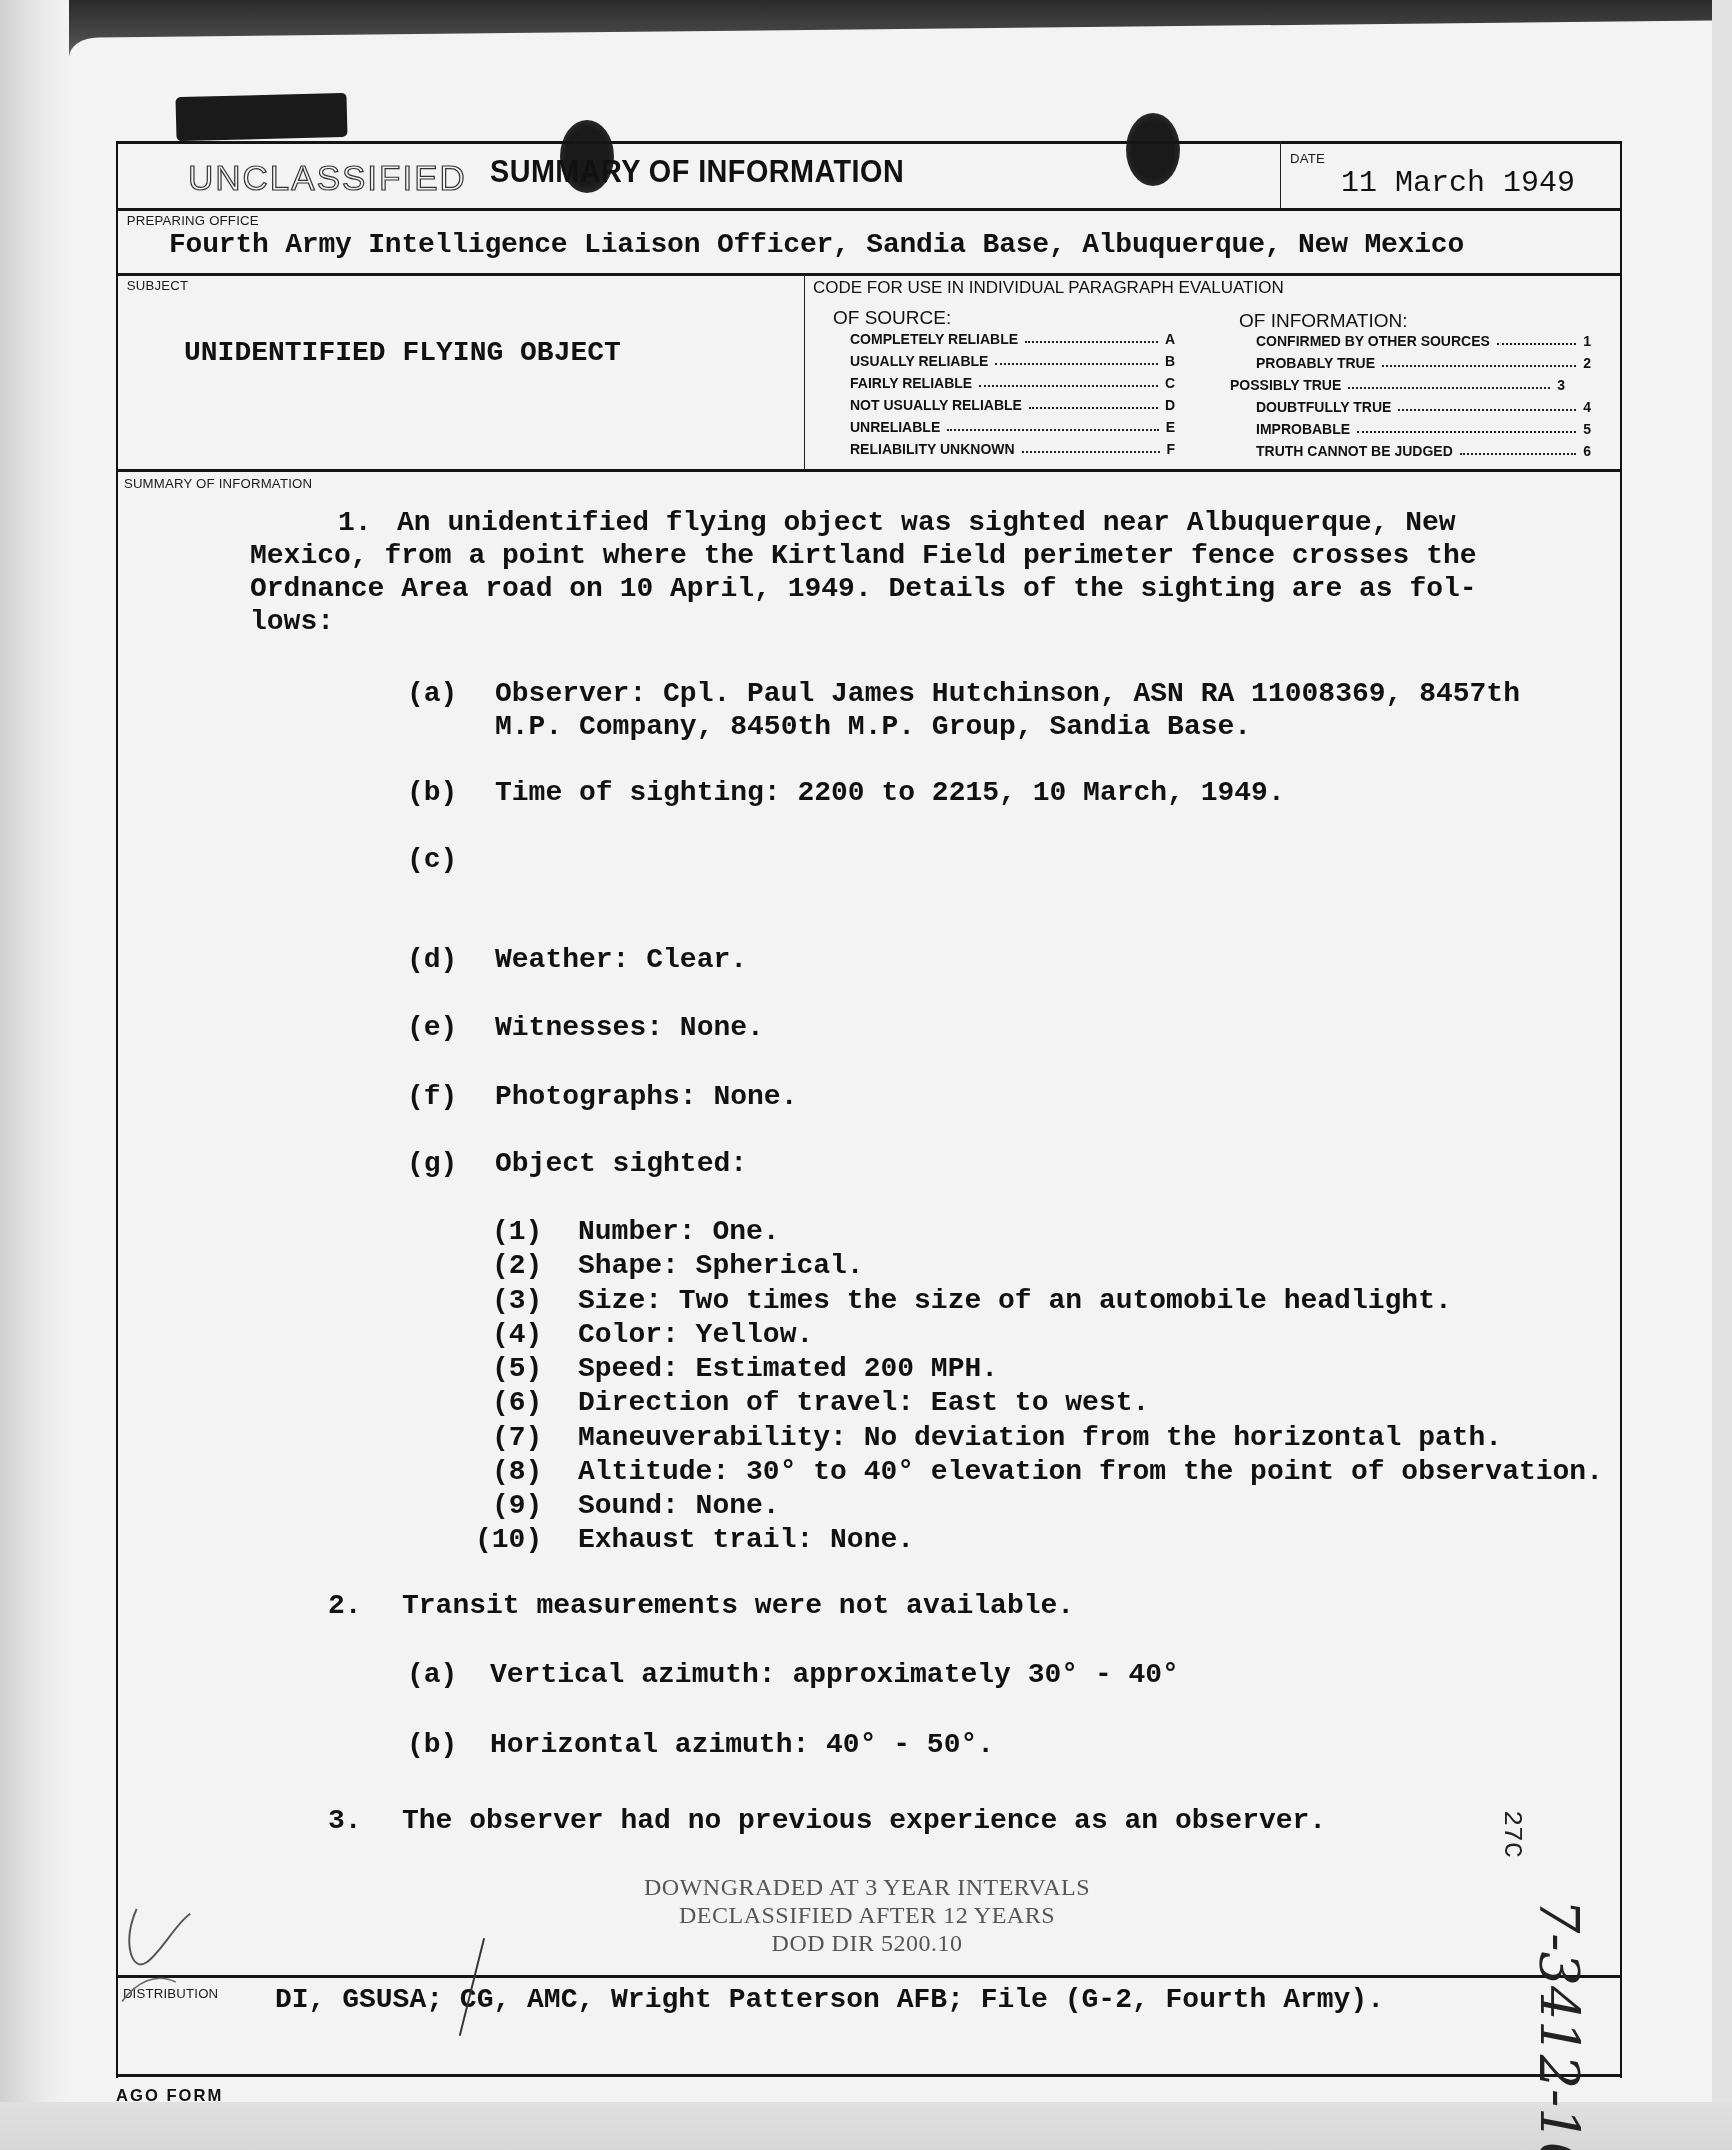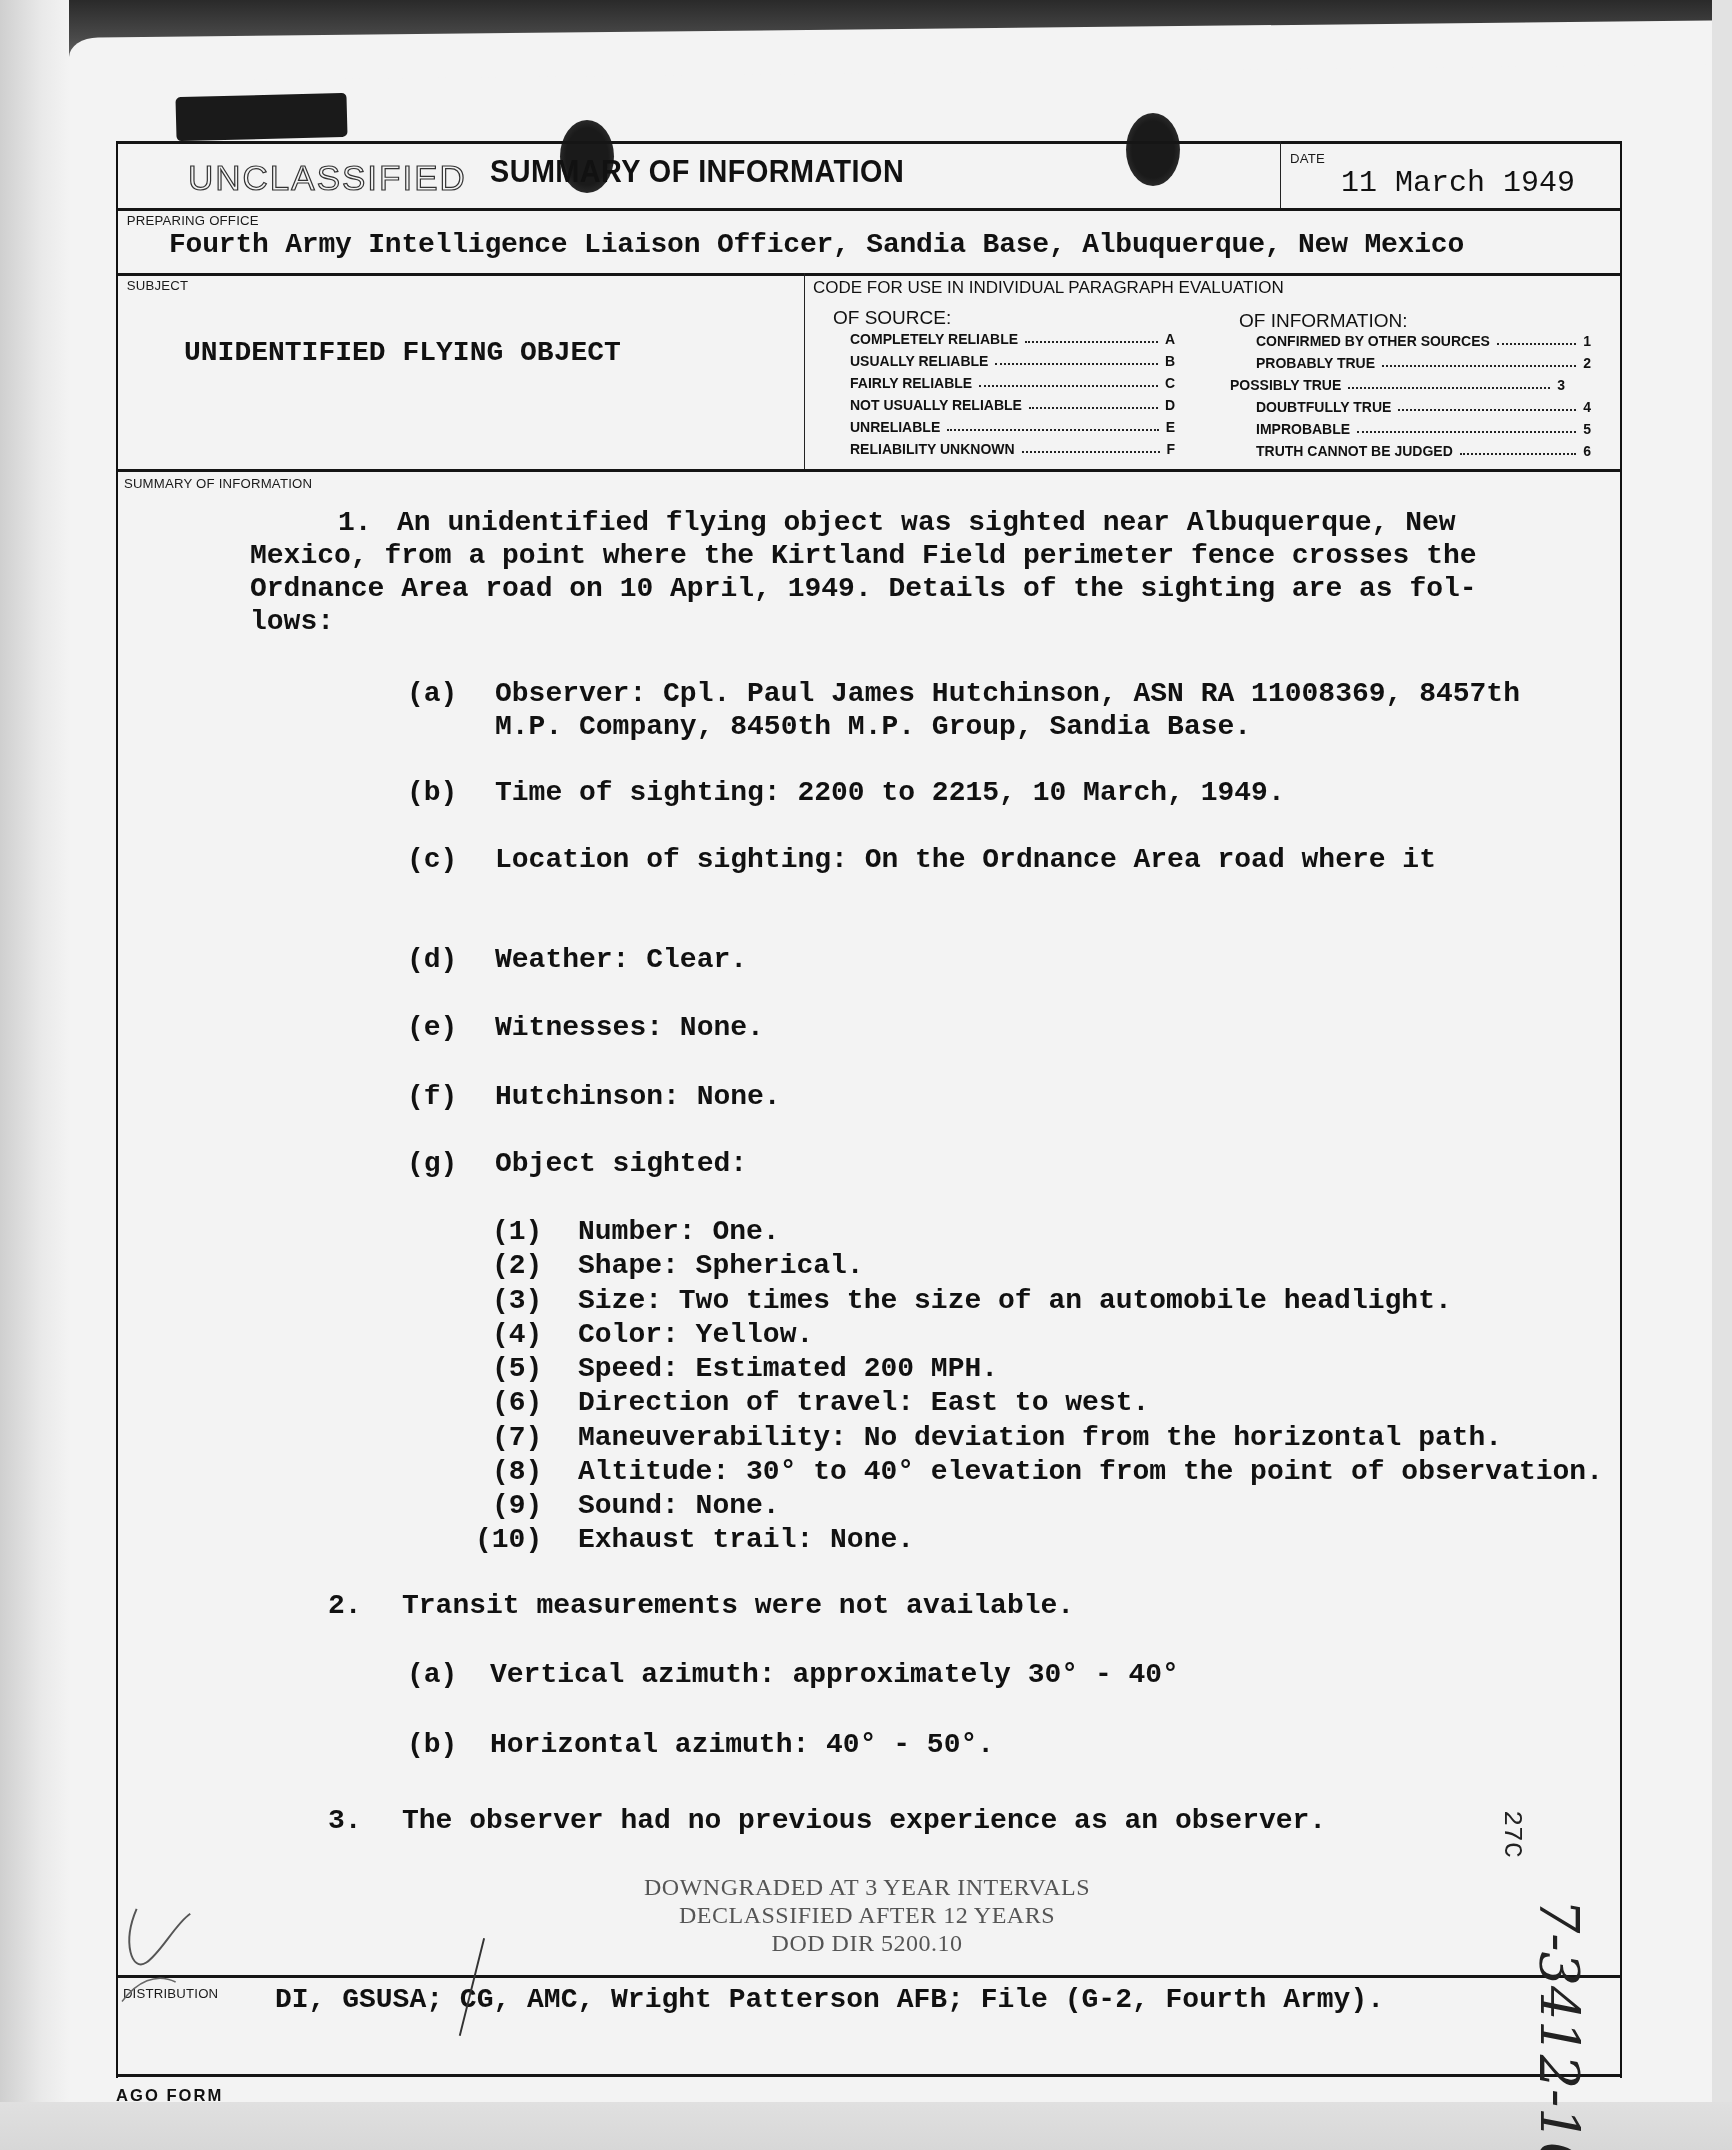--- a/index.html
+++ b/index.html
@@ -165,30 +165,29 @@
   <div class="body-text" style="left:132px;top:464px;">lows:</div>
 
   <div class="body-text" style="left:289px;top:536px;">(a)</div>
   <div class="body-text" style="left:377px;top:536px;">Observer:  Cpl. Paul James Hutchinson, ASN RA 11008369, 8457th</div>
   <div class="body-text" style="left:377px;top:569px;">M.P. Company, 8450th M.P. Group, Sandia Base.</div>
 
   <div class="body-text" style="left:289px;top:635px;">(b)</div>
   <div class="body-text" style="left:377px;top:635px;">Time of sighting:  2200 to 2215, 10 March, 1949.</div>
 
   <div class="body-text" style="left:289px;top:702px;">(c)</div>
-  <div class="body-text" style="left:377px;top:702px;">Location of sighting:  On the Ordnance Area road where it</div>
 
   <div class="body-text" style="left:289px;top:802px;">(d)</div>
   <div class="body-text" style="left:377px;top:802px;">Weather:  Clear.</div>
 
   <div class="body-text" style="left:289px;top:870px;">(e)</div>
   <div class="body-text" style="left:377px;top:870px;">Witnesses:  None.</div>
 
   <div class="body-text" style="left:289px;top:939px;">(f)</div>
-  <div class="body-text" style="left:377px;top:939px;">Hutchinson:  None.</div>
+  <div class="body-text" style="left:377px;top:939px;">Photographs:  None.</div>
 
   <div class="body-text" style="left:289px;top:1006px;">(g)</div>
   <div class="body-text" style="left:377px;top:1006px;">Object sighted:</div>
 
   <div class="body-text" style="left:374px;top:1074px;">(1)</div>
   <div class="body-text" style="left:460px;top:1074px;">Number:  One.</div>
   <div class="body-text" style="left:374px;top:1108px;">(2)</div>
   <div class="body-text" style="left:460px;top:1108px;">Shape:  Spherical.</div>
   <div class="body-text" style="left:374px;top:1143px;">(3)</div>
   <div class="body-text" style="left:460px;top:1143px;">Size:  Two times the size of an automobile headlight.</div>

